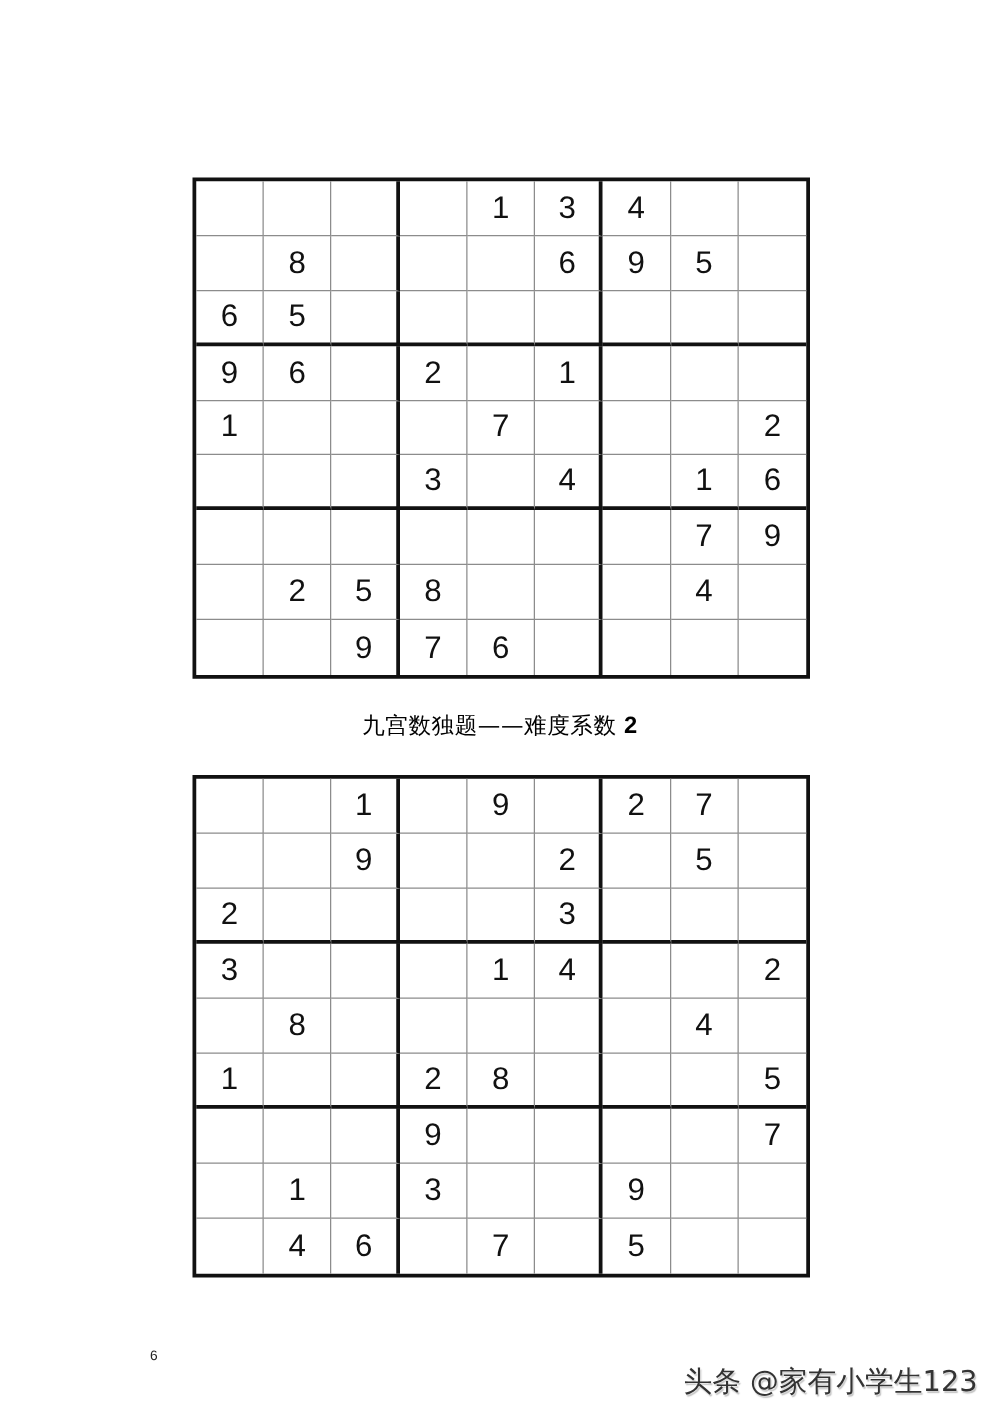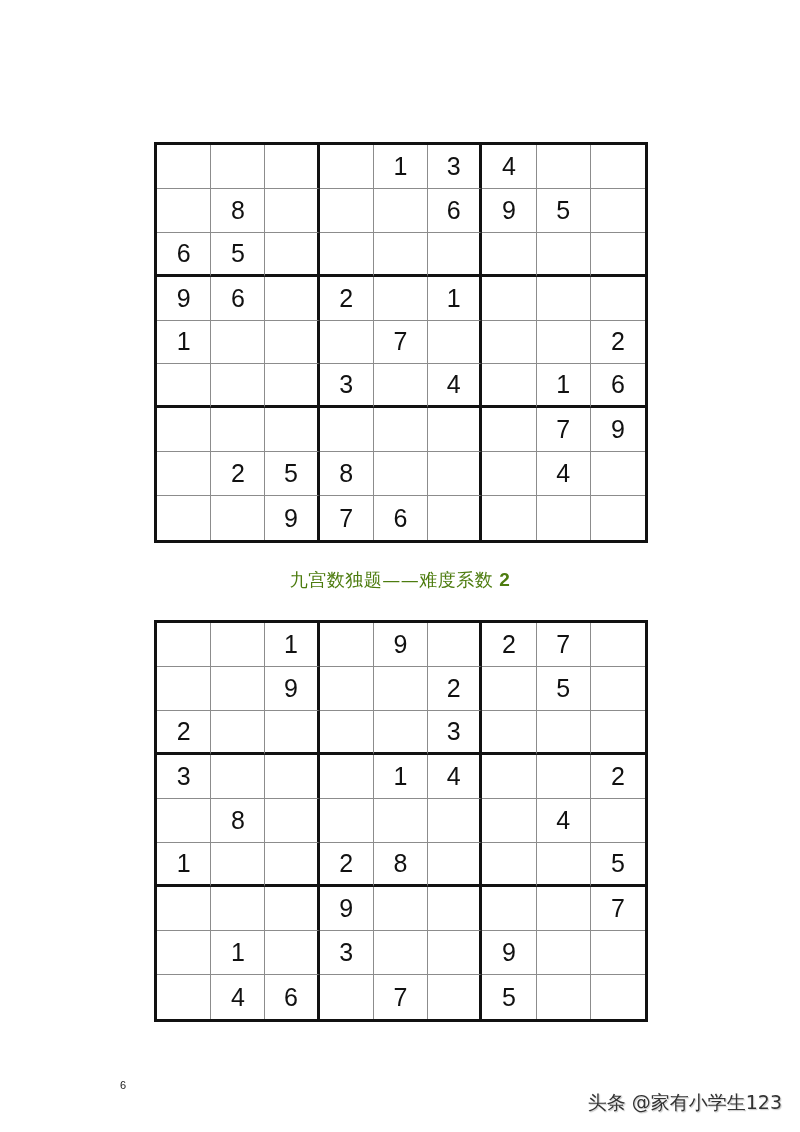--- a/index.html
+++ b/index.html
@@ -46,21 +46,21 @@
     .cell.c3, .cell.c6 { border-right: 3px solid #111111; }
     .cell.r3, .cell.r6 { border-bottom: 3px solid #111111; }
     .caption {
       position: absolute;
       top: 568px;
       left: 0;
       width: 800px;
       text-align: center;
       font-family: "DejaVu Sans", sans-serif;
       font-size: 18px;
-      color: #4d7c0f;
+      color: #000000;
       letter-spacing: 0.5px;
     }
     .caption .level {
       font-family: "Liberation Sans", sans-serif;
       font-weight: bold;
       font-size: 19px;
       margin-left: 6px;
     }
     .page-number {
       position: absolute;
@@ -68,21 +68,21 @@
       top: 1079px;
       font-family: "Liberation Sans", sans-serif;
       font-size: 11px;
       color: #222222;
     }
     .watermark {
       position: absolute;
       right: 18px;
       top: 1090px;
       font-family: "DejaVu Sans", sans-serif;
-      font-size: 19px;
+      font-size: 23px;
       color: #333333;
       text-shadow: 0 0 2px #ffffff, 1px 1px 1px #bbbbbb;
     }
   </style>
 </head>
 <body>
 
 <div id="grid-1" class="sudoku">
     <div class="cell r1 c1"></div>
     <div class="cell r1 c2"></div>

